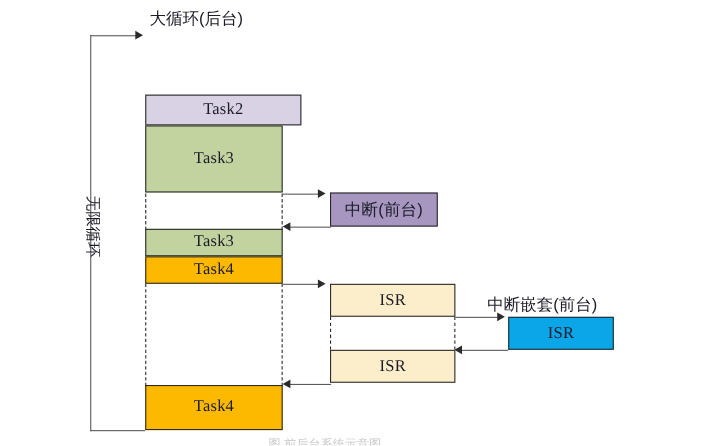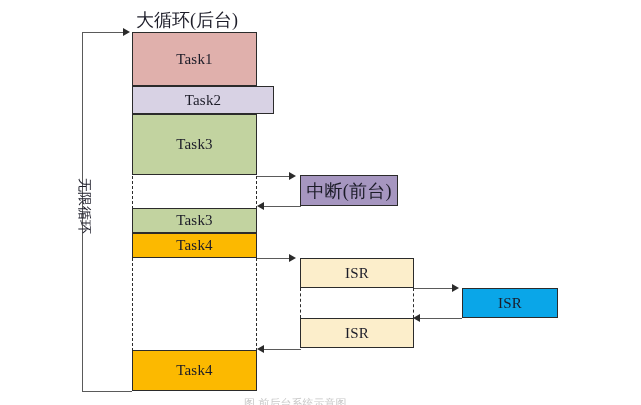--- a/index.html
+++ b/index.html
@@ -28,22 +28,22 @@
     white-space: nowrap;
   }
   .label {
     position: absolute;
     color: #1c1c28;
     font-size: 15px;
     white-space: nowrap;
     font-family: "Liberation Serif", "DejaVu Serif", serif;
   }
   .cjk {
-    font-family: Liberation Serif, serif;
-    font-size: 18px;
+    font-family: Liberation Sans, sans-serif;
+    font-size: 15px;
   }
   .vline {
     position: absolute;
     background: #5a5a5a;
     width: 1px;
   }
   .hline {
     position: absolute;
     background: #5a5a5a;
     height: 1px;
@@ -93,23 +93,20 @@
 
   <div class="label cjk" style="left:136px; top:8px;">大循环(后台)</div>
 
   <div class="vline" style="left:82px; top:32px; height:360px;"></div>
   <div class="hline" style="left:82px; top:32px; width:42px;"></div>
   <div class="arrow-head-r" style="left:123px; top:28px;"></div>
   <div class="hline" style="left:82px; top:391px; width:50px;"></div>
 
   <div class="vtext" style="left:93px; top:178px;">无限循环</div>
 
-  <div class="box" style="left:132px; top:32px; width:125px; height:54px; background:#e0b0ac;">
-    <span>Task1</span>
-  </div>
 
   <div class="box" style="left:132px; top:86px; width:142px; height:28px; background:#d8d2e4;">
     <span>Task2</span>
   </div>
 
   <div class="box" style="left:132px; top:114px; width:125px; height:61px; background:#c2d3a0;">
     <span>Task3</span>
   </div>
 
   <div class="box" style="left:132px; top:208px; width:125px; height:25px; background:#c2d3a0;">
@@ -145,20 +142,21 @@
   <div class="box" style="left:300px; top:258px; width:114px; height:30px; background:#fceecb;">
     <span>ISR</span>
   </div>
 
   <div class="hline" style="left:414px; top:288px; width:38px;"></div>
   <div class="arrow-head-r" style="left:452px; top:284px;"></div>
 
   <div class="dash-v" style="left:300px; top:288px; height:30px;"></div>
   <div class="dash-v" style="left:413px; top:288px; height:30px;"></div>
 
+  <div class="label cjk" style="left:443px; top:268px;">中断嵌套(前台)</div>
 
   <div class="box" style="left:462px; top:288px; width:96px; height:30px; background:#0aa6e8;">
     <span>ISR</span>
   </div>
 
   <div class="hline" style="left:419px; top:318px; width:43px;"></div>
   <div class="arrow-head-l" style="left:413px; top:314px;"></div>
 
   <div class="box" style="left:300px; top:318px; width:114px; height:30px; background:#fceecb;">
     <span>ISR</span>

